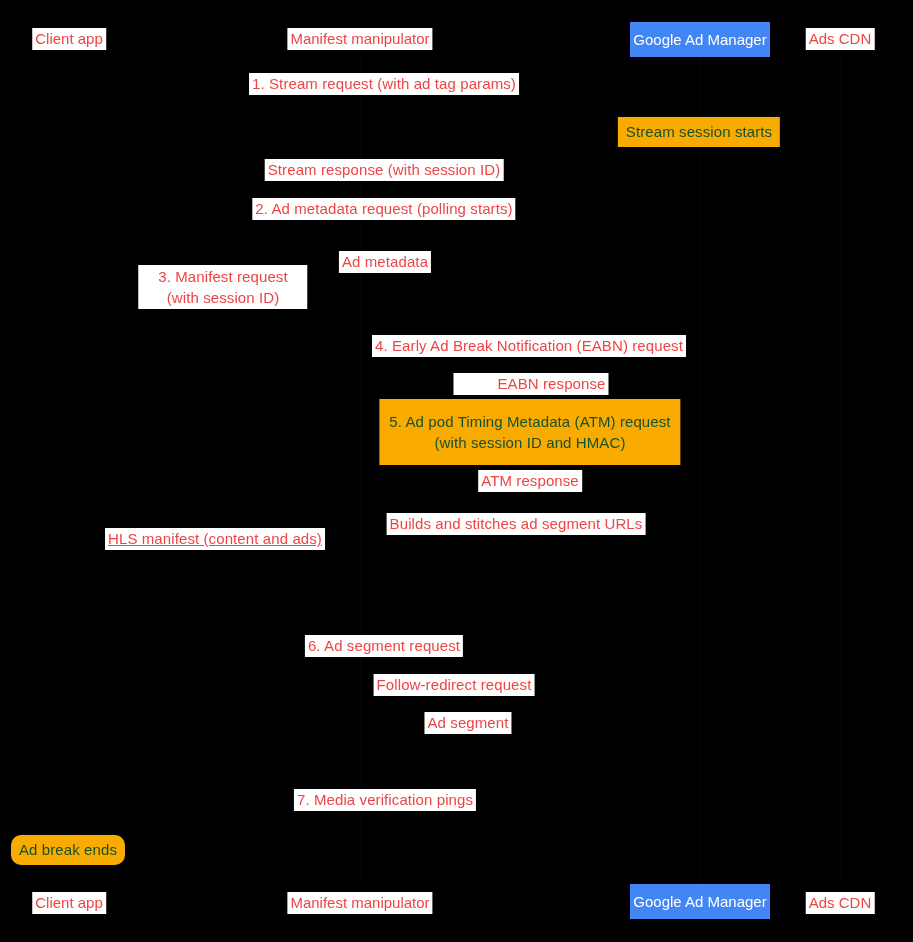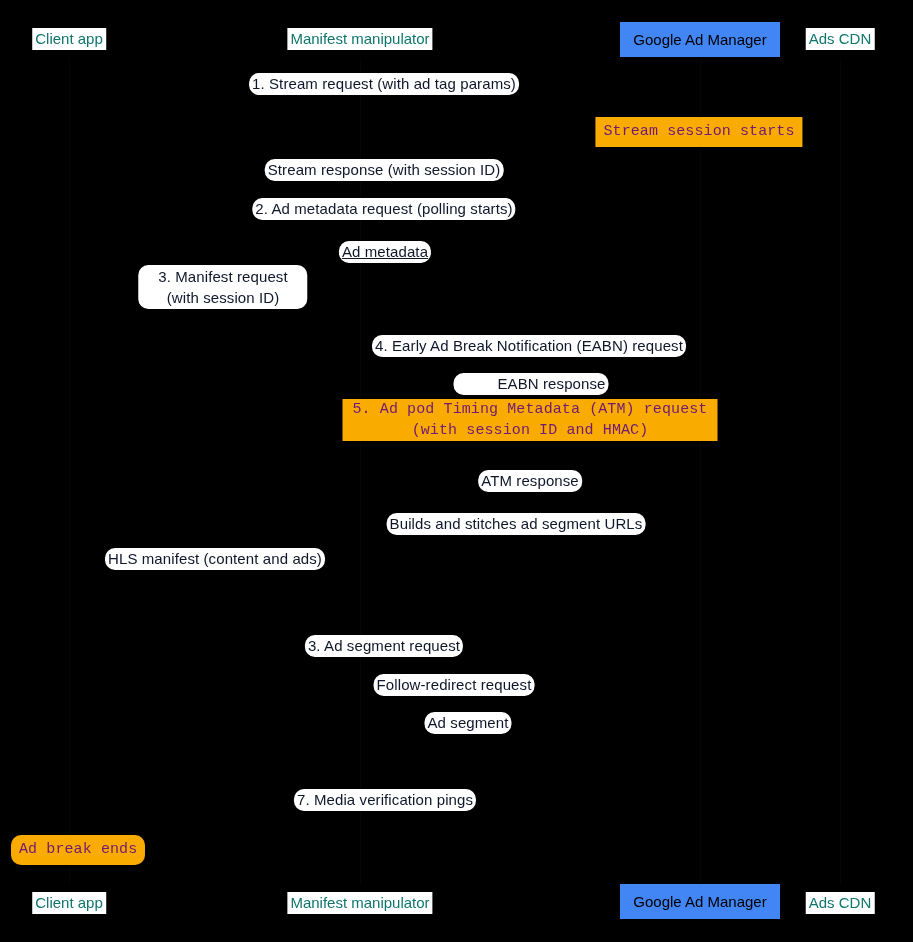--- a/index.html
+++ b/index.html
@@ -24,53 +24,51 @@
   }
   .msg {
     position: absolute;
     white-space: nowrap;
     font-size: 15px;
     line-height: 22px;
     letter-spacing: 0.1px;
   }
   .style-plain {
     background: #ffffff;
-    color: #0f172a;
+    color: #ef4444;
     padding: 0 3px;
-    border-radius: 10px;
   }
   .style-yellow {
     background: #f9ab00;
-    color: #701a75;
+    color: #14532d;
     padding: 4px 8px;
-    font-family: Liberation Mono, monospace;
   }
   .multiline {
     text-align: center;
     line-height: 21px;
   }
   .style-plain.multiline { padding: 1px 20px; }
-  .style-yellow.multiline { padding: 0 10px; }
+  .style-yellow.multiline { padding: 12px 10px; }
   .center-anchored { transform: translateX(-50%); }
   .actor-plain {
     position: absolute;
     white-space: nowrap;
     font-size: 15px;
     line-height: 22px;
     background: #ffffff;
-    color: #0f766e;
+    color: #ef4444;
     padding: 0 3px;
     transform: translateX(-50%);
   }
   .actor-blue {
     position: absolute;
-    width: 160px;
+    width: 140px;
     height: 35px;
     background: #4285f4;
-    color: #000000;
+    color: #ffffff;
     font-size: 15px;
     display: flex;
     align-items: center;
     justify-content: center;
     white-space: nowrap;
     transform: translateX(-50%);
   }
   .line { display: block; }
 </style>
 </head>
@@ -86,32 +84,32 @@
     <div class="actor-blue" style="background: rgb(66, 133, 244); top: 22px; left: 700px;">Google Ad Manager</div>
     <div class="actor-plain" style="top: 28px; left: 840px;">Ads CDN</div>
     <div class="actor-plain" style="top: 892px; left: 69px;">Client app</div>
     <div class="actor-plain" style="top: 892px; left: 360px;">Manifest manipulator</div>
     <div class="actor-blue" style="background: rgb(66, 133, 244); top: 884px; left: 700px;">Google Ad Manager</div>
     <div class="actor-plain" style="top: 892px; left: 840px;">Ads CDN</div>
     <div class="msg style-plain center-anchored" style="top: 73px; left: 384px;">1. Stream request (with ad tag params)</div>
     <div class="msg style-yellow center-anchored" style="background: rgb(249, 171, 0); top: 117px; left: 699px;">Stream session starts</div>
     <div class="msg style-plain center-anchored" style="top: 159px; left: 384px;">Stream response (with session ID)</div>
     <div class="msg style-plain center-anchored" style="top: 198px; left: 384px;">2. Ad metadata request (polling starts)</div>
-    <div class="msg style-plain center-anchored" style="top: 241px; left: 385px; text-decoration: underline;">Ad metadata</div>
+    <div class="msg style-plain center-anchored" style="top: 251px; left: 385px;">Ad metadata</div>
     <div class="msg style-plain multiline center-anchored" style="top: 265px; left: 223px;">
       <span class="line">3. Manifest request</span>
       <span class="line">(with session ID)</span>
     </div>
     <div class="msg style-plain center-anchored" style="top: 335px; left: 529px;">4. Early Ad Break Notification (EABN) request</div>
     <div class="msg style-plain center-anchored" style="top: 373px; left: 531px; padding-left: 44px;">EABN response</div>
     <div class="msg style-yellow multiline center-anchored" style="background: rgb(249, 171, 0); top: 399px; left: 530px;">
       <span class="line">5. Ad pod Timing Metadata (ATM) request</span>
       <span class="line">(with session ID and HMAC)</span>
     </div>
     <div class="msg style-plain center-anchored" style="top: 470px; left: 530px; text-align: center;">ATM response</div>
     <div class="msg style-plain center-anchored" style="top: 513px; left: 516px;">Builds and stitches ad segment URLs</div>
-    <div class="msg style-plain center-anchored" style="top: 548px; left: 215px;">HLS manifest (content and ads)</div>
-    <div class="msg style-plain center-anchored" style="top: 635px; left: 384px;">3. Ad segment request</div>
+    <div class="msg style-plain center-anchored" style="top: 528px; left: 215px; text-decoration: underline;">HLS manifest (content and ads)</div>
+    <div class="msg style-plain center-anchored" style="top: 635px; left: 384px;">6. Ad segment request</div>
     <div class="msg style-plain center-anchored" style="top: 674px; left: 454px;">Follow-redirect request</div>
     <div class="msg style-plain center-anchored" style="top: 712px; left: 468px;">Ad segment</div>
     <div class="msg style-plain center-anchored" style="top: 789px; left: 385px;">7. Media verification pings</div>
     <div class="msg style-yellow" style="background: rgb(249, 171, 0); top: 835px; left: 11px; border-radius: 10px;">Ad break ends</div>
   </div>
 
 </body></html>

